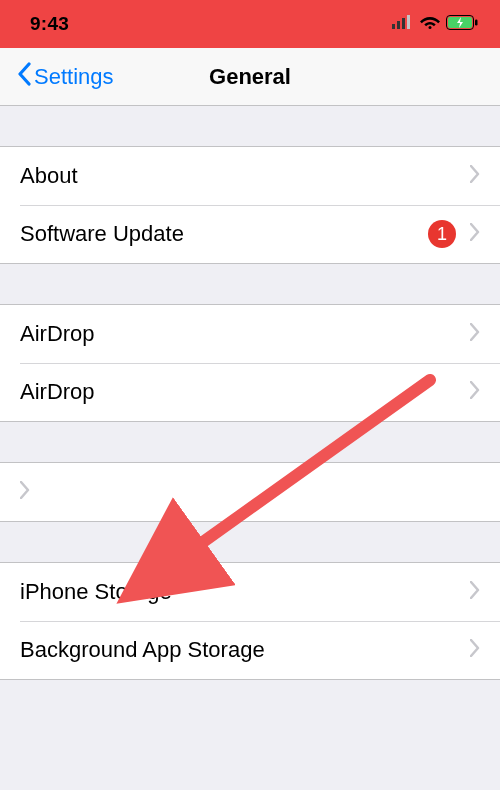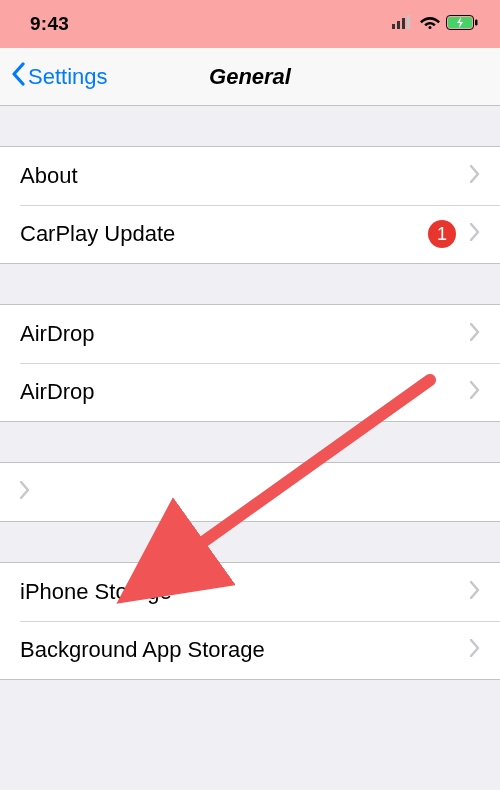--- a/index.html
+++ b/index.html
@@ -11,21 +11,21 @@
     body {
       width: 500px;
       height: 790px;
       font-family: -apple-system, BlinkMacSystemFont, "Helvetica Neue", Arial, sans-serif;
       background: #efeff4;
       overflow: hidden;
       position: relative;
     }
     .status-bar {
       height: 48px;
-      background: #fca5a5;
+      background: #ef4444;
       display: flex;
       align-items: center;
       justify-content: space-between;
       padding: 0 22px 0 30px;
     }
     .status-time {
       font-size: 19px;
       font-weight: 600;
       letter-spacing: 0.3px;
     }
@@ -37,38 +37,37 @@
     .nav-bar {
       height: 58px;
       background: #f8f8f8;
       border-bottom: 1px solid #c2c2c4;
       position: relative;
       display: flex;
       align-items: center;
     }
     .back-button {
       position: absolute;
-      left: 10px;
+      left: 16px;
       display: flex;
       align-items: center;
       color: #007aff;
       font-size: 22px;
       font-weight: 400;
       cursor: pointer;
     }
     .back-chevron {
       margin-right: 2px;
     }
     .nav-title {
       width: 100%;
       text-align: center;
       font-size: 22px;
       font-weight: 600;
       color: #000;
-      font-style: italic;
     }
     .group-spacer {
       height: 40px;
     }
     .list-group {
       background: #fff;
       border-top: 1px solid #c2c2c4;
       border-bottom: 1px solid #c2c2c4;
     }
     .list-row {
@@ -171,21 +170,21 @@
     <span class="row-label">About</span>
     <span class="row-accessory">
       <span class="chevron-right">
         <svg width="10" height="18" viewBox="0 0 10 18">
             <polyline points="1,1 8,9 1,17" fill="none" stroke="#c7c7cc" stroke-width="2.5" stroke-linecap="round" stroke-linejoin="round"></polyline>
           </svg>
       </span>
     </span>
   </div>
   <div class="list-row">
-    <span class="row-label">CarPlay Update</span>
+    <span class="row-label">Software Update</span>
     <span class="row-accessory">
       <span class="badge">1</span>
       <span class="chevron-right">
         <svg width="10" height="18" viewBox="0 0 10 18">
             <polyline points="1,1 8,9 1,17" fill="none" stroke="#c7c7cc" stroke-width="2.5" stroke-linecap="round" stroke-linejoin="round"></polyline>
           </svg>
       </span>
     </span>
   </div>
 </div>

